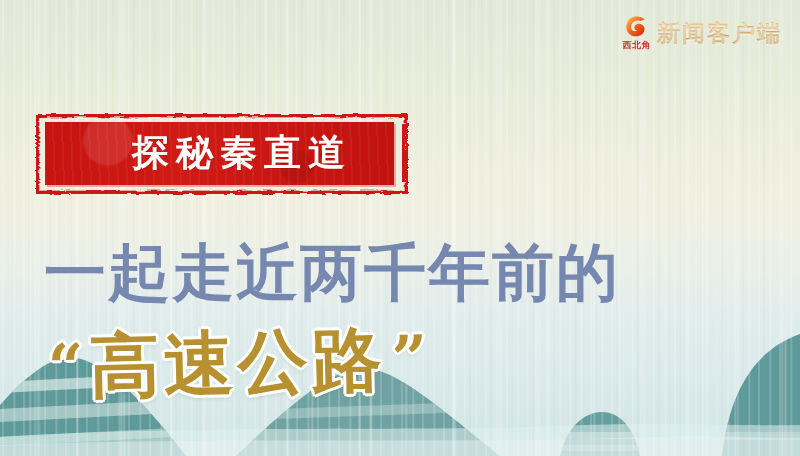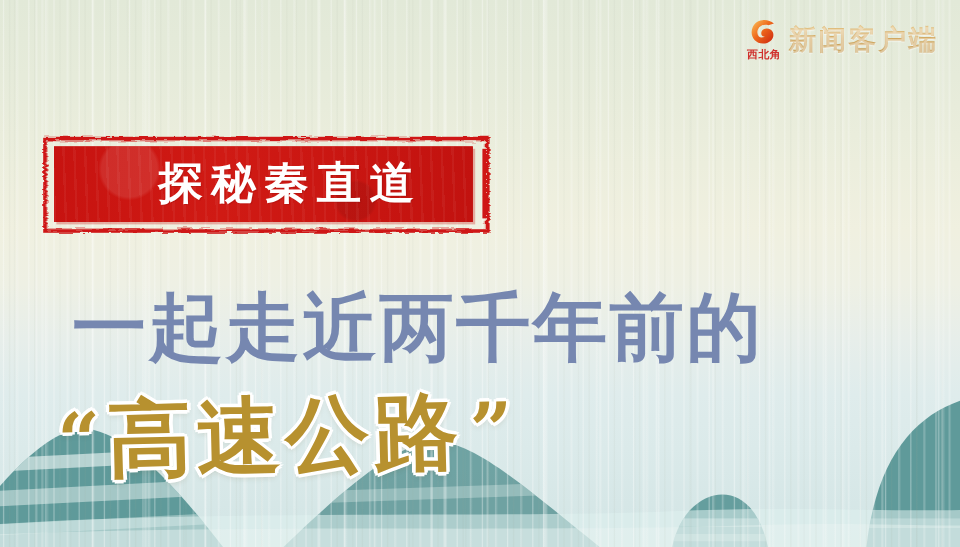--- a/index.html
+++ b/index.html
@@ -132,21 +132,21 @@
     font-family:"DejaVu Sans","Liberation Sans",sans-serif;
     text-shadow:1px 1px 0 rgba(140,10,8,.25);
     padding-left:40px;padding-bottom:2px;text-align:right;
   }
   .seal-tick{
     position:absolute;right:3px;top:10px;width:3px;height:58px;background:#cf1716;
   }
 
   
   .headline1{
-    position:absolute;left:60px;top:242px;z-index:8;
+    position:absolute;left:44px;top:242px;z-index:8;
     font-family:"DejaVu Sans","Liberation Sans",sans-serif;
     font-size:62px;font-weight:700;letter-spacing:2px;
     color:#7687b0;line-height:1;
     white-space:nowrap;
   }
   .headline2{
     position:absolute;left:48px;top:328px;z-index:8;
     display:flex;align-items:center;
     font-family:"DejaVu Serif","Liberation Serif",serif;
     font-size:70px;font-weight:700;letter-spacing:4px;

